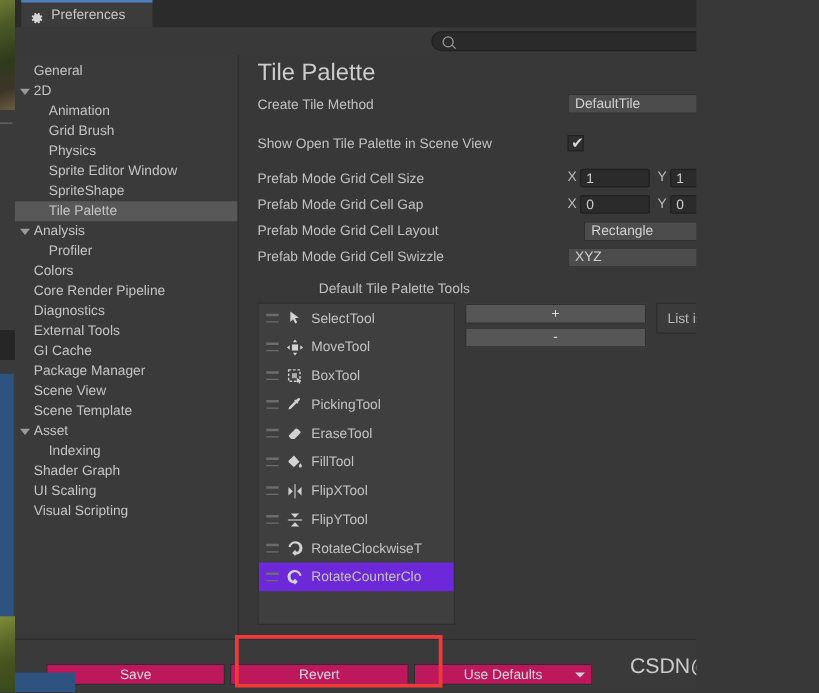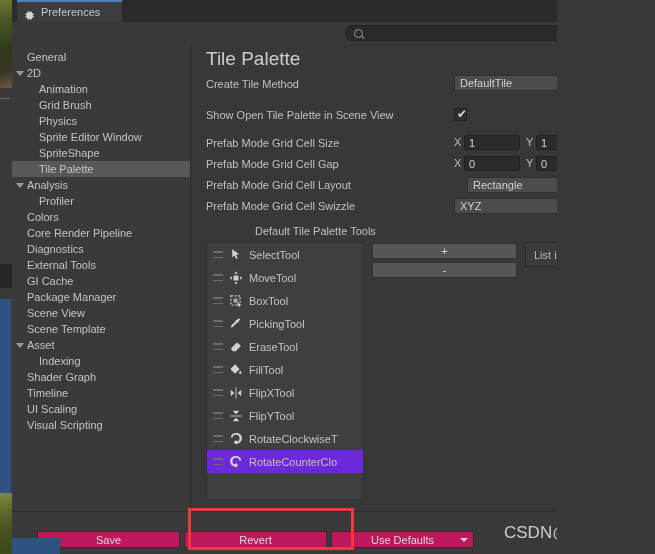--- a/index.html
+++ b/index.html
@@ -485,24 +485,20 @@
           <div class="tree-row">
             <span class="arrow hidden" style="margin-left: 16px;"></span>
             <span>Indexing</span>
           </div>
           <div class="tree-row">
             <span class="arrow hidden" style="margin-left: 4px;"></span>
             <span>Shader Graph</span>
           </div>
           <div class="tree-row">
             <span class="arrow hidden" style="margin-left: 4px;"></span>
-            <span>Timeline</span>
-          </div>
-          <div class="tree-row">
-            <span class="arrow hidden" style="margin-left: 4px;"></span>
             <span>UI Scaling</span>
           </div>
           <div class="tree-row">
             <span class="arrow hidden" style="margin-left: 4px;"></span>
             <span>Visual Scripting</span>
           </div>
         </div>
     </div>
 
     <div class="main">

